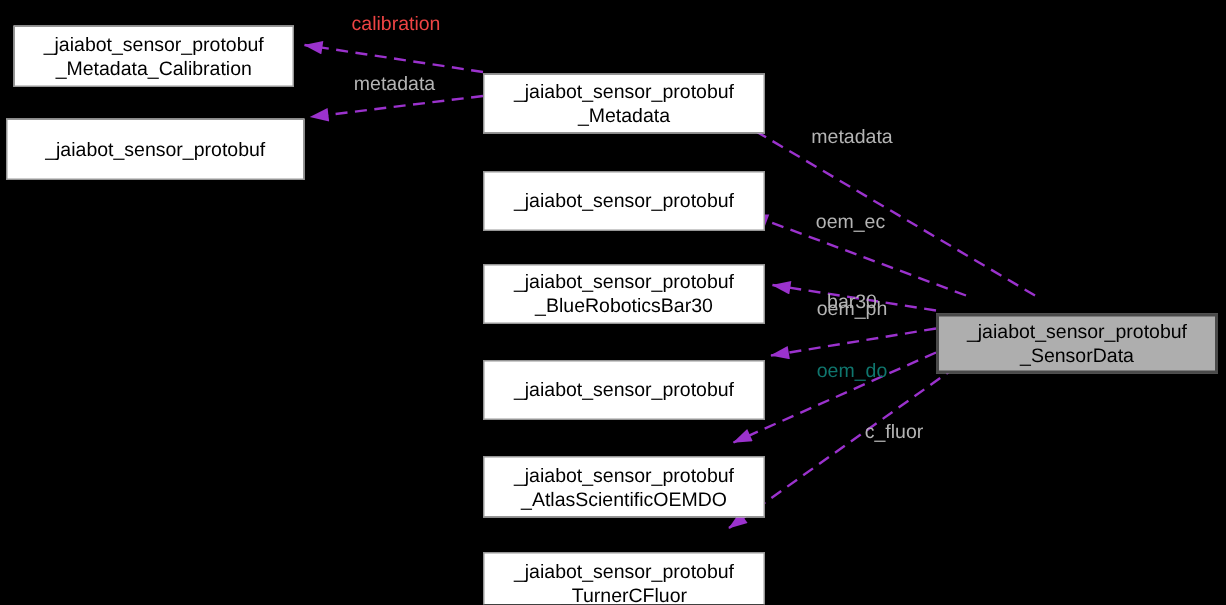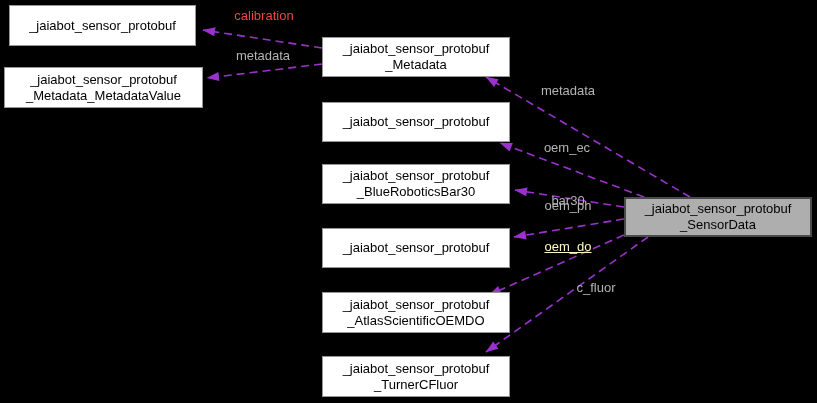--- a/index.html
+++ b/index.html
@@ -29,20 +29,21 @@
     color: #000;
     display: flex;
     flex-direction: column;
     align-items: center;
     justify-content: center;
     text-align: center;
     font-size: 13px;
     line-height: 16px;
     white-space: nowrap;
     cursor: pointer;
+    margin-top: 12px;
   }
   .node.selected {
     background: #aeaeae;
     border: 2px solid #4a4a4a;
     cursor: default;
   }
   .edge-label {
     position: absolute;
     transform: translate(-50%, -50%);
     font-size: 13px;
@@ -68,28 +69,28 @@
       <line x1="624" y1="219" x2="514" y2="237" class="edge" stroke="#9b32cd" marker-end="url(#arrowhead)"></line>
       <line x1="624" y1="235" x2="489" y2="295" class="edge" stroke="#9b32cd" marker-end="url(#arrowhead)"></line>
       <line x1="648" y1="237" x2="486" y2="352" class="edge" stroke="#9b32cd" marker-end="url(#arrowhead)"></line>
     </svg>
 <div class="edge-label" style="left: 264px; top: 16px; color: #ef4444;">calibration</div>
     <div class="edge-label" style="left: 263px; top: 56px; color: rgb(180, 180, 180);">metadata</div>
     <div class="edge-label" style="left: 568px; top: 91px; color: rgb(180, 180, 180);">metadata</div>
     <div class="edge-label" style="left: 567px; top: 148px; color: rgb(180, 180, 180);">oem_ec</div>
     <div class="edge-label" style="left: 568px; top: 187px; color: rgb(180, 180, 180); margin-top: 14px;">bar30</div>
     <div class="edge-label" style="left: 568px; top: 206px; color: rgb(180, 180, 180);">oem_ph</div>
-    <div class="edge-label" style="left: 568px; top: 247px; color: #fef9c3; text-decoration: underline;">oem_do</div>
+    <div class="edge-label" style="left: 568px; top: 247px; color: #0f766e;">oem_do</div>
     <div class="edge-label" style="left: 568px; top: 288px; color: rgb(180, 180, 180); margin-left: 28px;">c_fluor</div>
     <div class="node" style="left: 9px; top: 5px; width: 187px; height: 41px;">
       <span>_jaiabot_sensor_protobuf</span>
+      <span>_Metadata_Calibration</span>
     </div>
     <div class="node" style="left: 4px; top: 67px; width: 199px; height: 41px;">
       <span>_jaiabot_sensor_protobuf</span>
-      <span>_Metadata_MetadataValue</span>
     </div>
     <div class="node" style="left: 322px; top: 37px; width: 188px; height: 40px;">
       <span>_jaiabot_sensor_protobuf</span>
       <span>_Metadata</span>
     </div>
     <div class="node" style="left: 322px; top: 102px; width: 188px; height: 40px;">
       <span>_jaiabot_sensor_protobuf</span>
     </div>
     <div class="node" style="left: 322px; top: 164px; width: 188px; height: 40px;">
       <span>_jaiabot_sensor_protobuf</span>

